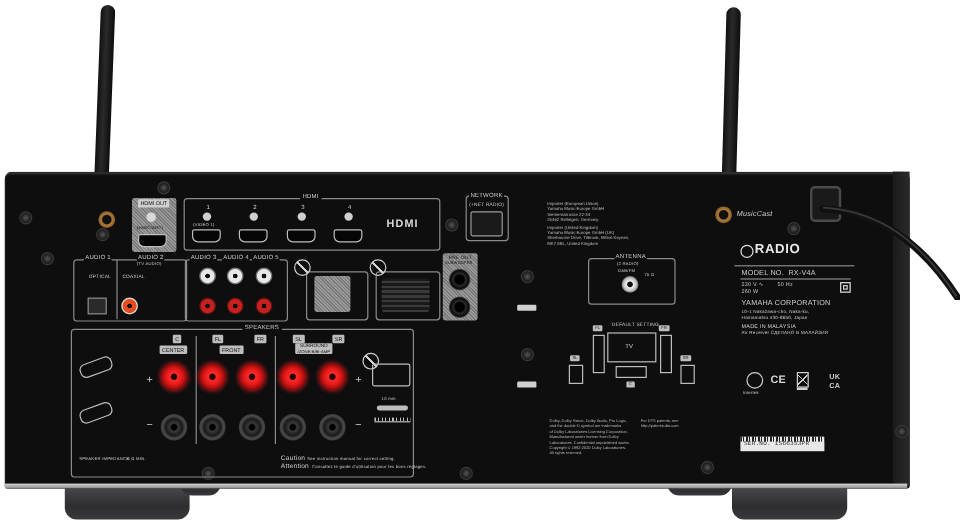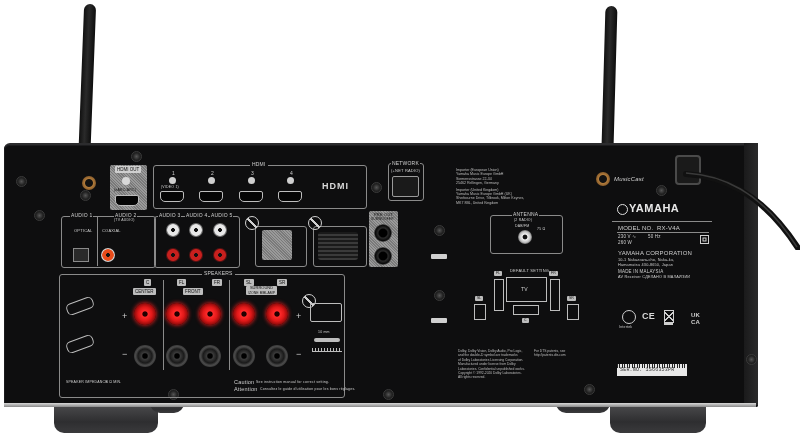--- a/index.html
+++ b/index.html
@@ -162,21 +162,21 @@
 <div class="tag" style="left:549px;top:271px;font-size:3.5px;line-height:5px;">FR</div>
 <div class="abs" style="left:550px;top:279px;width:8px;height:30px;border:1px solid #bdbdbd;"></div>
 <div class="abs" style="left:513px;top:305px;width:24px;height:8px;border:1px solid #bdbdbd;"></div>
 <div class="tag" style="left:522px;top:318px;font-size:3.5px;line-height:5px;">C</div>
 <div class="tag" style="left:475px;top:296px;font-size:3.5px;line-height:5px;">SL</div>
 <div class="abs" style="left:474px;top:304px;width:10px;height:14px;border:1px solid #bdbdbd;"></div>
 <div class="tag" style="left:567px;top:296px;font-size:3.5px;line-height:5px;">SR</div>
 <div class="abs" style="left:567px;top:304px;width:10px;height:14px;border:1px solid #bdbdbd;"></div>
 
 <div class="abs" style="left:617px;top:204px;width:9px;height:9px;border:1.2px solid #e0e0e0;border-radius:50%;"></div>
-<div class="lbl" style="left:629px;top:203px;font-size:11px;font-weight:bold;color:#e8e8e8;letter-spacing:.5px;">YAMAHA</div>
+<div class="lbl" style="left:629px;top:203px;font-size:11px;font-weight:bold;color:#e8e8e8;letter-spacing:.5px;">RADIO</div>
 <div class="line" style="left:612px;top:221px;width:100px;height:1px;"></div>
 <div class="lbl" style="left:618px;top:225px;font-size:6px;">MODEL NO.</div>
 <div class="lbl" style="left:657px;top:225px;font-size:6px;">RX-V4A</div>
 <div class="line" style="left:617px;top:232px;width:92px;height:1px;"></div>
 <div class="lbl" style="left:618px;top:235px;font-size:4.5px;">230 V ∿</div>
 <div class="lbl" style="left:648px;top:235px;font-size:4.5px;">50 Hz</div>
 <div class="lbl" style="left:618px;top:241px;font-size:4.5px;">260 W</div>
 <div class="abs" style="left:700px;top:235px;width:7px;height:7px;border:1px solid #cfcfcf;box-shadow:inset 0 0 0 1.5px #0e0e0f,inset 0 0 0 2.5px #cfcfcf;"></div>
 <div class="lbl" style="left:618px;top:250px;font-size:6px;">YAMAHA CORPORATION</div>
 <div class="lbl" style="left:618px;top:259px;font-size:3.8px;">10-1 Nakazawa-cho, Naka-ku,</div>

